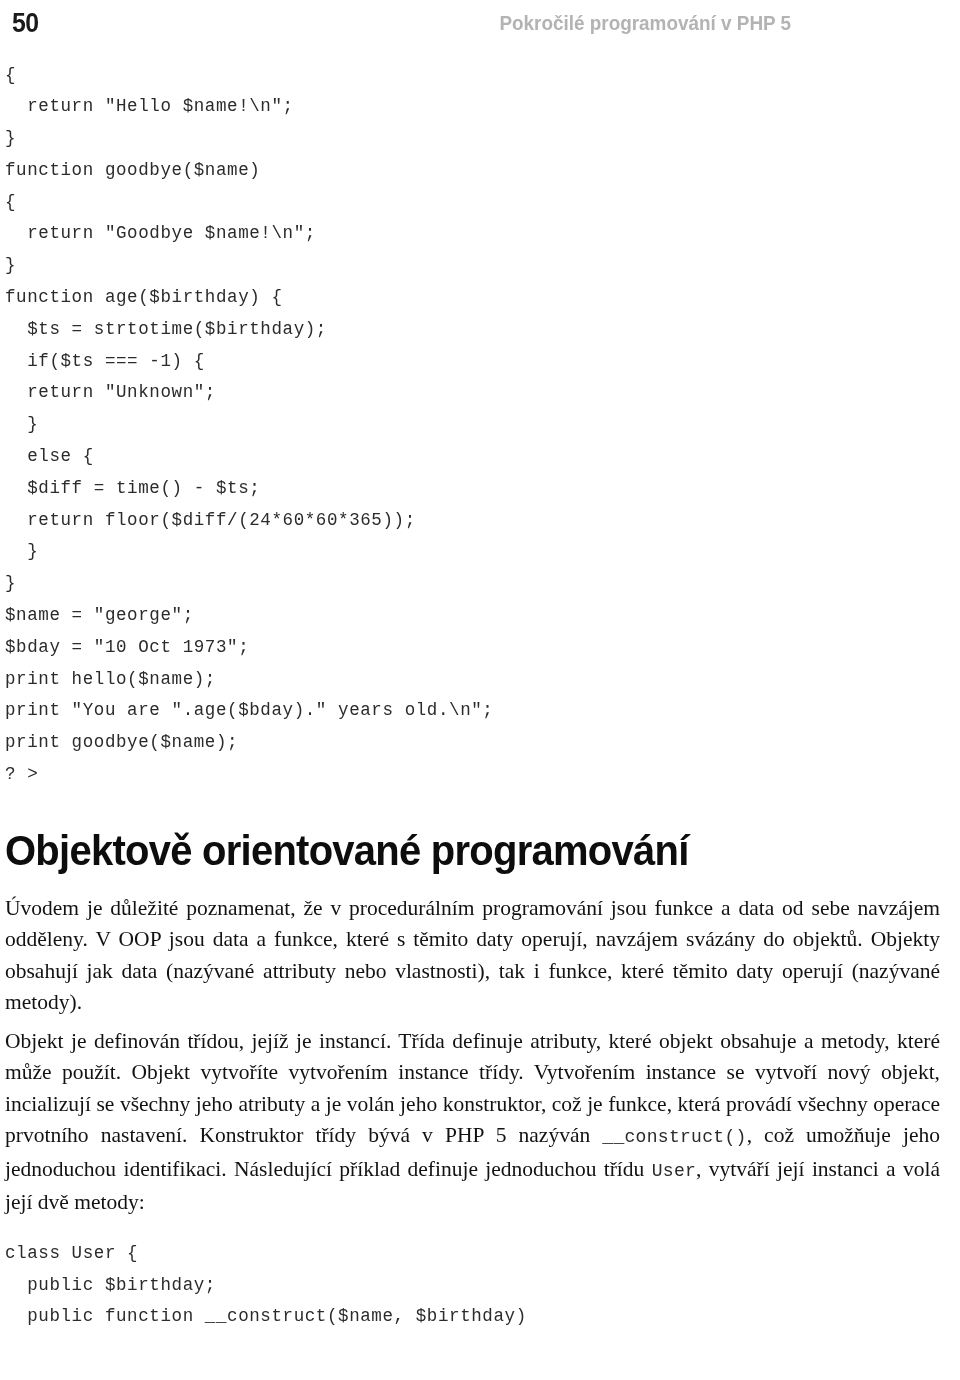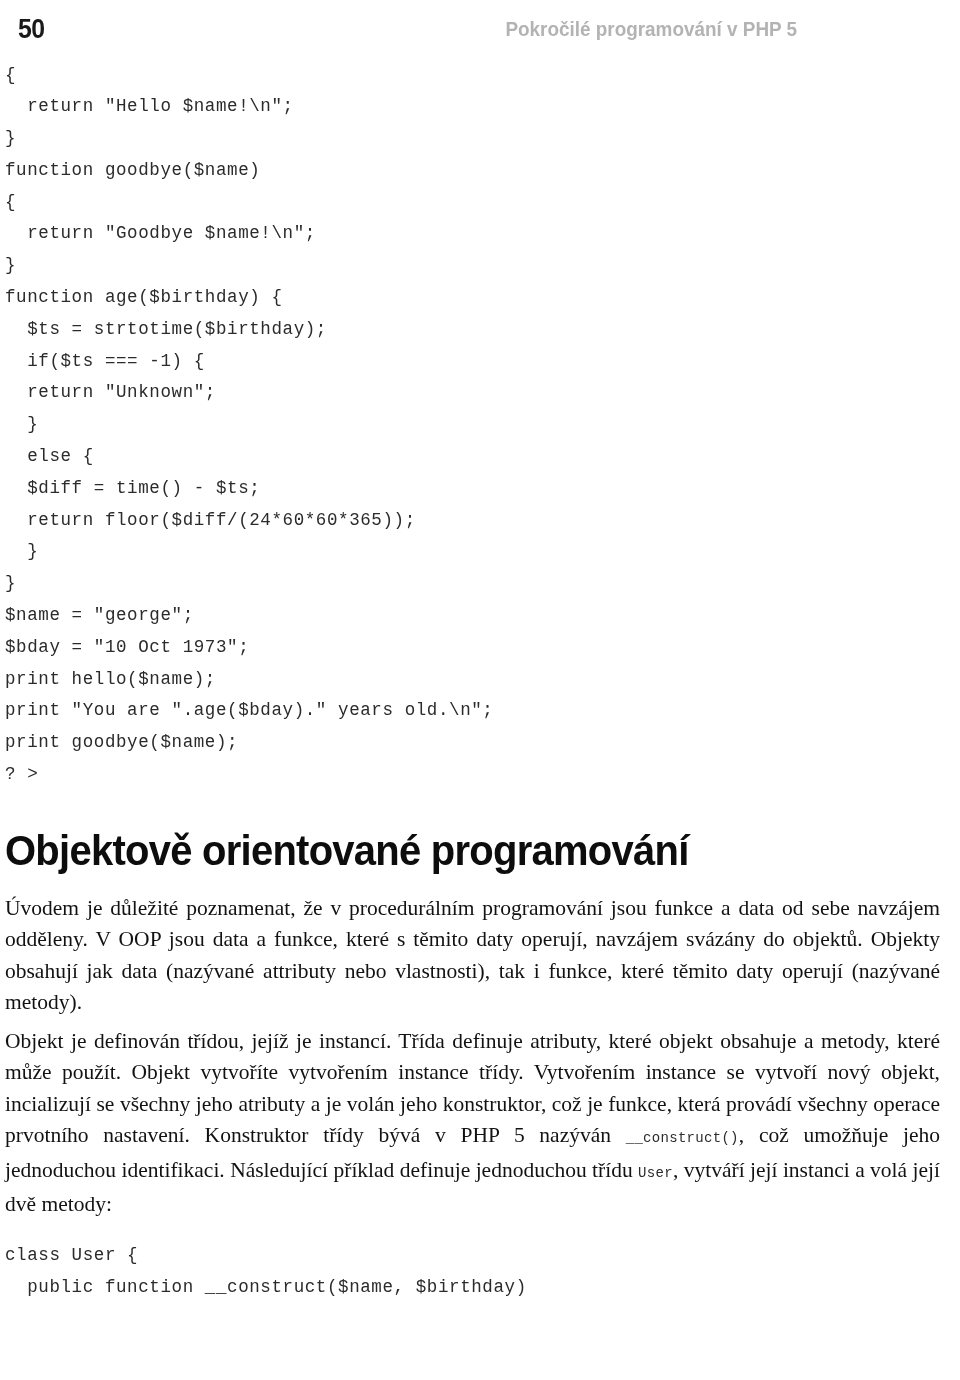--- a/index.html
+++ b/index.html
@@ -19,21 +19,21 @@
   
   .running-head {
     position: absolute;
     top: 0;
     left: 0;
     width: 787px;
     height: 34px;
     display: flex;
     align-items: flex-start;
     justify-content: space-between;
-    padding: 14px;
+    padding: 8px;
   }
   .folio {
     font-family: "Liberation Sans", "DejaVu Sans", sans-serif;
     font-weight: bold;
     font-size: 27px;
     line-height: 30px;
     letter-spacing: -0.5px;
     color: #1a1a1a;
     margin-left: 4px;
     transform: scaleX(0.92);
@@ -94,21 +94,21 @@
     text-align: justify;
     text-justify: inter-word;
     margin: 0 16px 7px 0;
     color: #121212;
     hyphens: manual;
   }
   p.body-text:last-of-type { margin-bottom: 0; }
 
   .mono-inline {
     font-family: "Liberation Mono", "DejaVu Sans Mono", monospace;
-    font-size: 14px;
+    font-size: 18px;
     letter-spacing: 0.3px;
     color: #2b2b2b;
   }
 
   .gap-before-code { margin-top: 19px; }
 </style>
 </head>
 <body>
 
 <div class="running-head">
@@ -120,15 +120,15 @@
 
   <pre class="code-block" id="code-top"><div class="code-line">{</div><div class="code-line">  return "Hello $name!\n";</div><div class="code-line">}</div><div class="code-line">function goodbye($name)</div><div class="code-line">{</div><div class="code-line">  return "Goodbye $name!\n";</div><div class="code-line">}</div><div class="code-line">function age($birthday) {</div><div class="code-line">  $ts = strtotime($birthday);</div><div class="code-line">  if($ts === -1) {</div><div class="code-line">  return "Unknown";</div><div class="code-line">  }</div><div class="code-line">  else {</div><div class="code-line">  $diff = time() - $ts;</div><div class="code-line">  return floor($diff/(24*60*60*365));</div><div class="code-line">  }</div><div class="code-line">}</div><div class="code-line">$name = "george";</div><div class="code-line">$bday = "10 Oct 1973";</div><div class="code-line">print hello($name);</div><div class="code-line">print "You are ".age($bday)." years old.\n";</div><div class="code-line">print goodbye($name);</div><div class="code-line">? &gt;</div></pre>
 
   <h1 class="section-heading">Objektově orientované programování</h1>
 
   <div id="paragraphs">
       <p class="body-text"><span>Úvodem je důležité poznamenat, že v procedurálním programování jsou funkce a data od sebe navzájem odděleny. V OOP jsou data a funkce, které s těmito daty operují, navzájem svázány do objektů. Objekty obsahují jak data (nazývané attributy nebo vlastnosti), tak i funkce, které těmito daty operují (nazývané metody).</span></p>
       <p class="body-text"><span>Objekt je definován třídou, jejíž je instancí. Třída definuje atributy, které objekt obsahuje a metody, které může použít. Objekt vytvoříte vytvořením instance třídy. Vytvořením instance se vytvoří nový objekt, incializují se všechny jeho atributy a je volán jeho konstruktor, což je funkce, která provádí všechny operace prvotního nastavení. Konstruktor třídy bývá v PHP 5 nazýván </span><span class="mono-inline">__construct()</span><span>, což umožňuje jeho jednoduchou identifikaci. Následující příklad definuje jednoduchou třídu </span><span class="mono-inline">User</span><span>, vytváří její instanci a volá její dvě metody:</span></p>
     </div>
 
-  <pre class="code-block gap-before-code" id="code-bottom"><div class="code-line">class User {</div><div class="code-line">  public function __construct($name, $birthday)</div></pre>
+  <pre class="code-block gap-before-code" id="code-bottom"><div class="code-line">class User {</div><div class="code-line">  public $birthday;</div><div class="code-line">  public function __construct($name, $birthday)</div></pre>
 
 </div>
 
 </body></html>

